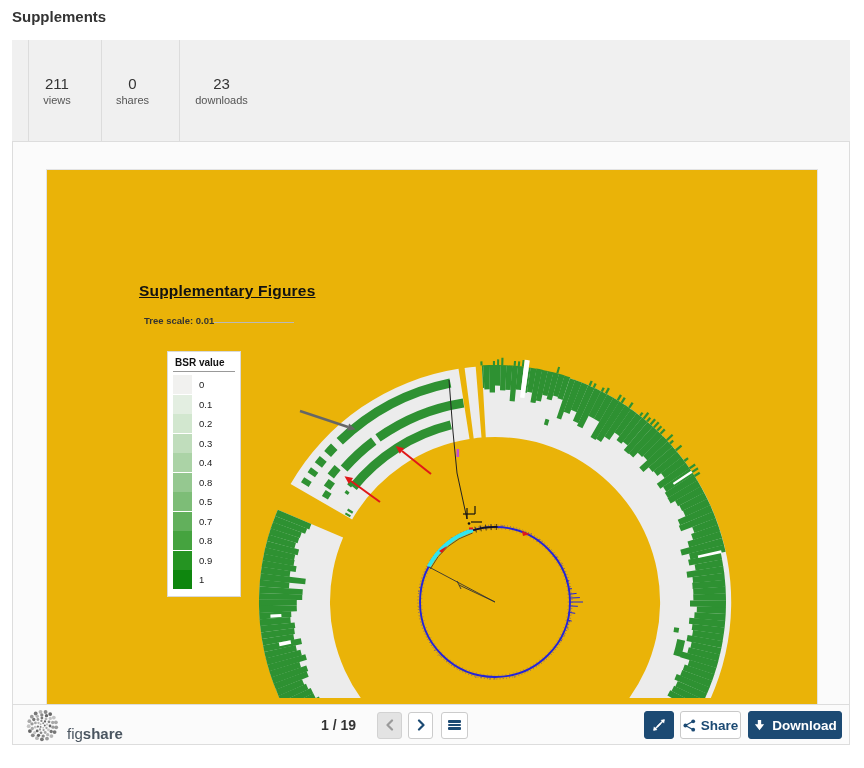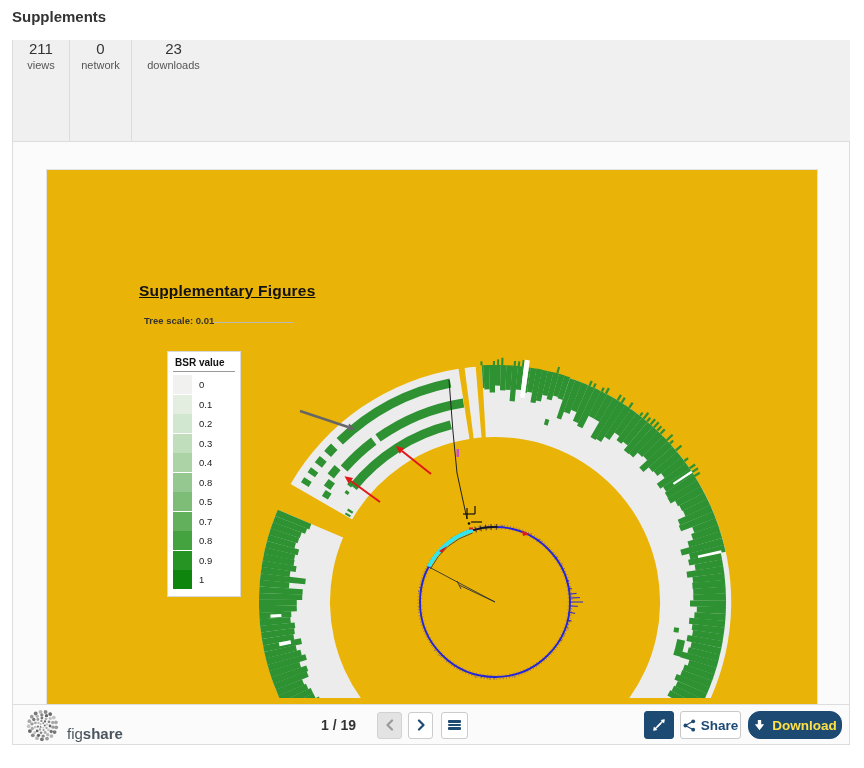--- a/index.html
+++ b/index.html
@@ -3,21 +3,21 @@
 <meta charset="utf-8">
 <style>
   * { margin:0; padding:0; box-sizing:border-box; }
   html,body { width:864px; height:768px; background:#fff; font-family:"Liberation Sans", sans-serif; }
 
   #supplements-heading { position:absolute; left:12px; top:8px; font-size:15px; font-weight:bold; color:#333; }
 
   
   #title-bar { position:absolute; left:12px; top:40px; width:838px; height:101px; background:#f0f0f0; display:flex; }
   #title-text { flex:1; padding:16px 14px 0 19px; font-size:16.5px; font-weight:bold; color:#3e3e3e; line-height:25px; max-width:636px; }
-  .stat-cell { border-left:1px solid #dcdcdc; display:flex; flex-direction:column; align-items:center; }
+  .stat-cell { border-left:1px solid #dcdcdc; display:flex; flex-direction:column; justify-content:center; align-items:center;margin-left:16px; }
   .stat-value { font-size:15px; color:#333; }
   .stat-label { font-size:11px; color:#555; margin-top:2px; }
 
   
   #widget { position:absolute; left:12px; top:141px; width:838px; height:604px; border:1px solid #ddd; background:#fbfbfb; }
   #viewer-area { position:absolute; left:0; top:0; width:836px; height:562px; overflow:hidden; }
   #doc-page { position:absolute; left:33px; top:27px; width:772px; height:686px; background:#eab308; border:1px solid #e3e3e3; overflow:hidden; }
   #figure-svg { position:absolute; left:0; top:0; }
 
   #figure-title { position:absolute; left:92px; top:112px; font-size:15.5px; font-weight:bold; color:#111; text-decoration:underline; letter-spacing:.2px; }
@@ -41,36 +41,36 @@
   .tb-btn { height:27px; border-radius:3px; border:1px solid #ccc; background:#fff; display:flex; align-items:center; justify-content:center; cursor:pointer; }
   #prev-button { width:25px; background:#e3e3e3; border-color:#d2d2d2; margin-right:6px; }
   #next-button { width:25px; margin-right:8px; }
   #menu-button { width:27px; }
   .menu-bar { width:13px; height:2.4px; background:#1c4a73; border-radius:1px; margin:1.25px 0; }
 
   #actions-group { position:absolute; right:7px; top:6px; display:flex; align-items:center; }
   #fullscreen-button { width:30px; height:28px; background:#1c4a73; border:1px solid #1c4a73; border-radius:3px; display:flex; align-items:center; justify-content:center; cursor:pointer; margin-right:6px; }
   #share-button { width:61px; height:28px; background:#fff; border:1px solid #c9c9c9; border-radius:3px; display:flex; align-items:center; justify-content:center; cursor:pointer; font-size:13.5px; font-weight:600; color:#1c4a73; margin-right:7px; }
   #share-button svg { margin-right:5px; }
-  #download-button { width:94px; height:28px; background:#1c4a73; border:1px solid #1c4a73; border-radius:12px; display:flex; align-items:center; justify-content:center; cursor:pointer; font-size:13.5px; font-weight:600; color:#fde047; }
+  #download-button { width:94px; height:28px; background:#1c4a73; border:1px solid #1c4a73; border-radius:3px; display:flex; align-items:center; justify-content:center; cursor:pointer; font-size:13.5px; font-weight:600; color:#ffffff; }
   #download-button svg { margin-right:6px; }
 </style>
 </head>
 <body>
 
 <div id="supplements-heading">Supplements</div>
 
 <div id="title-bar">
   <div class="stat-cell" style="width:57px">
     <div class="stat-value">211</div>
     <div class="stat-label">views</div>
   </div>
   <div class="stat-cell" style="width:62px">
     <div class="stat-value">0</div>
-    <div class="stat-label">network</div>
+    <div class="stat-label">shares</div>
   </div>
   <div class="stat-cell" style="width:84px">
     <div class="stat-value">23</div>
     <div class="stat-label">downloads</div>
   </div>
 </div>
 
 <div id="widget">
   <div id="viewer-area">
     <div id="doc-page">

